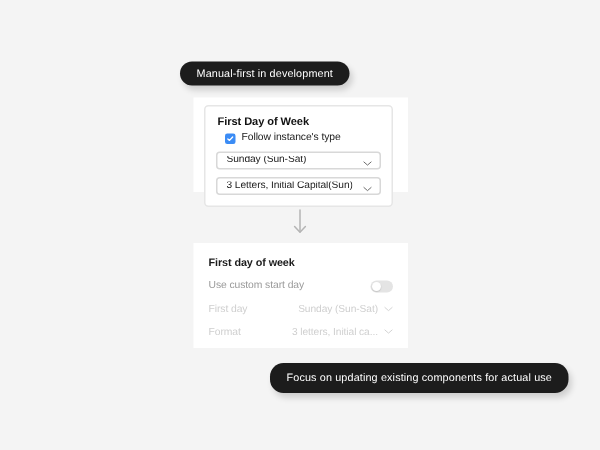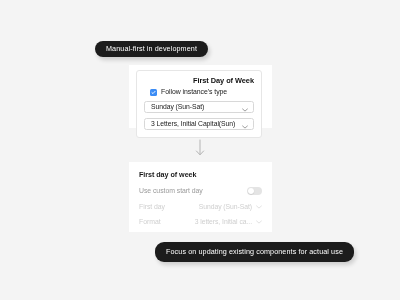--- a/index.html
+++ b/index.html
@@ -29,41 +29,41 @@
     border-radius: 9px;
     font-size: 7.2px;
     line-height: 1;
     letter-spacing: 0.1px;
     white-space: nowrap;
     display: flex;
     align-items: center;
     justify-content: flex-start;
     box-shadow: 2px 3px 4px rgba(0,0,0,0.16);
     z-index: 5;
+    margin-left: 25px;
   }
   .tooltip-top {
     left: 95px;
     top: 41px;
     height: 16px;
     padding: 0 11px;
   }
   .tooltip-bottom {
     left: 155px;
     top: 242px;
     height: 20px;
     padding: 0 11px;
   }
 
   
   .panel {
     position: absolute;
     background: #ffffff;
     left: 129px;
     width: 143px;
-    text-align: right;
   }
   .panel-one {
     top: 65px;
     height: 63px;
     padding: 0;
   }
   .panel-two {
     top: 162px;
     height: 70px;
   }

